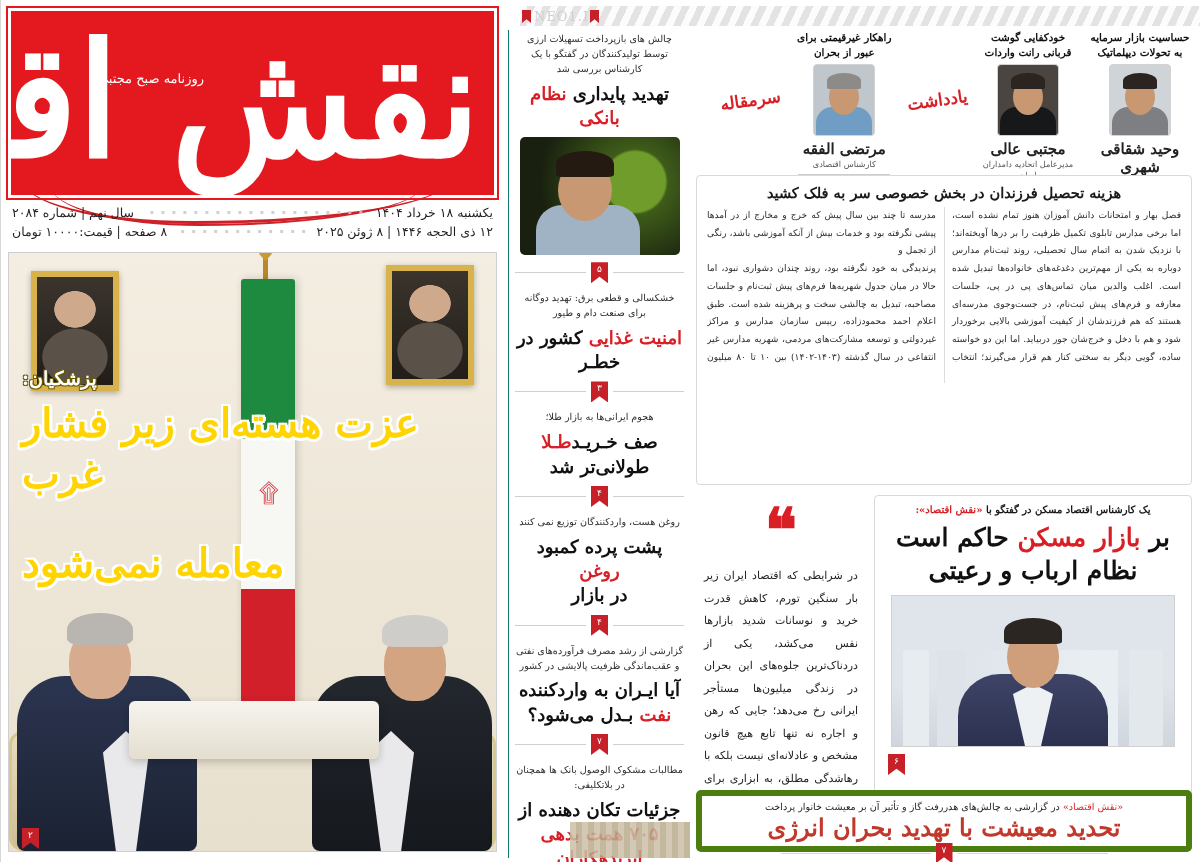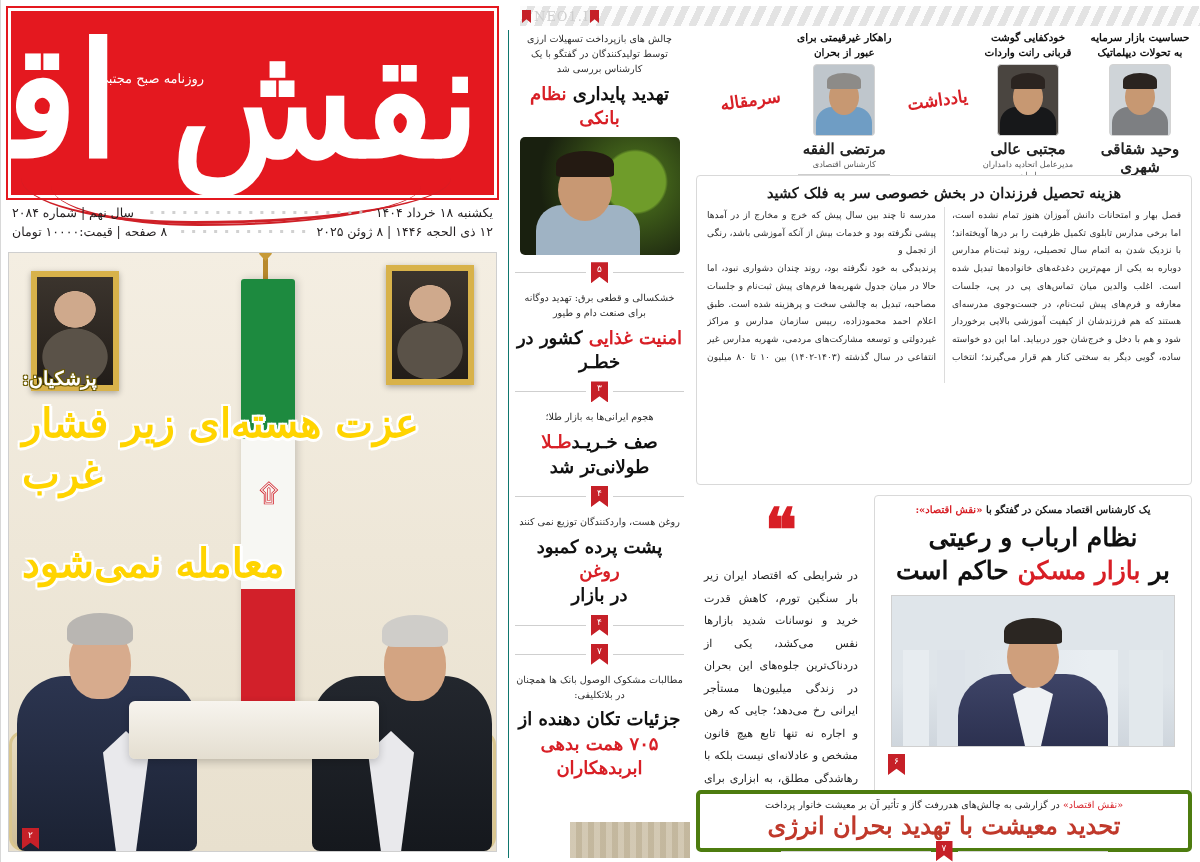--- a/index.html
+++ b/index.html
@@ -427,21 +427,21 @@
   .quote-text {
     font-family: "DejaVu Serif","Liberation Serif",serif;
     font-size: 11px; line-height: 2.05; text-align: justify; color: #222;
   }
   .quote-badge { text-align: left; margin-top: 4px; }
 
   
   #bottom-story {
     position: absolute; right: 8px; top: 790px;
     width: 496px; height: 62px;
-    border: 4px solid #4d7c0f; border-radius: 5px;
+    border: 6px solid #4d7c0f; border-radius: 5px;
     background: #fff; text-align: center;
     padding: 5px 8px 0 8px;
   }
   .bottom-kicker {
     font-family: "DejaVu Serif","Liberation Serif",serif;
     font-size: 9.6px; color: #222;
   }
   .bottom-kicker .brand { color: #d81f26; }
   .bottom-title {
     font-family: "DejaVu Serif","Liberation Serif",serif;
@@ -585,26 +585,26 @@
         <p>فصل بهار و امتحانات دانش آموزان هنوز تمام نشده است، اما برخی مدارس تابلوی تکمیل ظرفیت را بر درها آویخته‌اند؛ با نزدیک شدن به اتمام سال تحصیلی، روند ثبت‌نام مدارس دوباره به یکی از مهم‌ترین دغدغه‌های خانواده‌ها تبدیل شده است. اغلب والدین میان تماس‌های پی در پی، جلسات معارفه و فرم‌های پیش ثبت‌نام، در جست‌وجوی مدرسه‌ای هستند که هم فرزندشان از کیفیت آموزشی بالایی برخوردار شود و هم با دخل و خرج‌شان جور دربیاید. اما این دو خواسته ساده، گویی دیگر به سختی کنار هم قرار می‌گیرند؛ انتخاب مدرسه تا چند بین سال پیش که خرج و مخارج از در آمدها پیشی نگرفته بود و خدمات بیش از آنکه آموزشی باشد، رنگی از تجمل و</p>
         <p>پرندیدگی به خود نگرفته بود، روند چندان دشواری نبود، اما حالا در میان جدول شهریه‌ها فرم‌های پیش ثبت‌نام و جلسات مصاحبه، تبدیل به چالشی سخت و پرهزینه شده است. طبق اعلام احمد محمودزاده، رییس سازمان مدارس و مراکز غیردولتی و توسعه مشارکت‌های مردمی، شهریه مدارس غیر انتفاعی در سال گذشته (۱۴۰۳-۱۴۰۲) بین ۱۰ تا ۸۰ میلیون تومان مصوب شده بود، محدوده‌ای که در میزان ثبت‌نام شهریه مدارس غیرانتفاعی در سال ۱۴۰۵-۱۴۰۴ نیز عنوان شد. اطلاق بررسی می‌کند که در برخی شهرها از جمله تهران، سال پیش این بازار، بنا بر این تصمیم به ترمیم شهریه و افزایش کفش‌هایی را گرفتیم.</p>
       </div>
     </div>
 
     <div id="housing-story">
       <div class="housing-kicker">
         <span>یک کارشناس اقتصاد مسکن در گفتگو با </span><span class="brand">«نقش اقتصاد»:</span>
       </div>
       <div class="housing-title">
-        <div>نظام ارباب و رعیتی</div>
         <div>
           <span>بر</span>
           <span class="hl">بازار مسکن</span>
           <span>حاکم است</span>
         </div>
+        <div>نظام ارباب و رعیتی</div>
       </div>
       <div class="housing-photo">
         <div class="skyline"></div>
         <div class="hp-person">
           <div class="body"></div>
             <div class="shirt"></div>
             <div class="head"></div>
             <div class="hair"></div>
         </div>
       </div>
@@ -684,20 +684,25 @@
           <div>در بازار</div>
         </div>
       </div>
       <div class="sep">
         <span class="line"></span>
           <span class="flag-badge">۴</span>
           <span class="line"></span>
       </div>
 
       <div class="teaser">
+        <div class="teaser-kicker">گزارشی از رشد مصرف فرآورده‌های نفتی و عقب‌ماندگی ظرفیت پالایشی در کشور</div>
+        <div class="teaser-title">
+          <div>آیا ایـران به واردکننده</div>
+          <div><span class="hl">نفت</span><span> بـدل می‌شود؟</span></div>
+        </div>
       </div>
       <div class="sep">
         <span class="line"></span>
           <span class="flag-badge">۷</span>
           <span class="line"></span>
       </div>
 
       <div class="teaser">
         <div class="teaser-kicker">مطالبات مشکوک الوصول بانک ها همچنان در بلاتکلیفی:</div>
         <div class="teaser-title">

